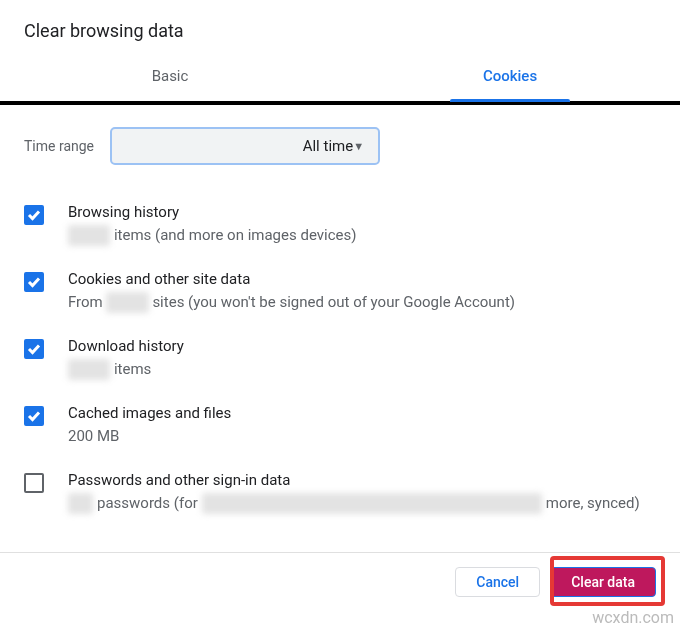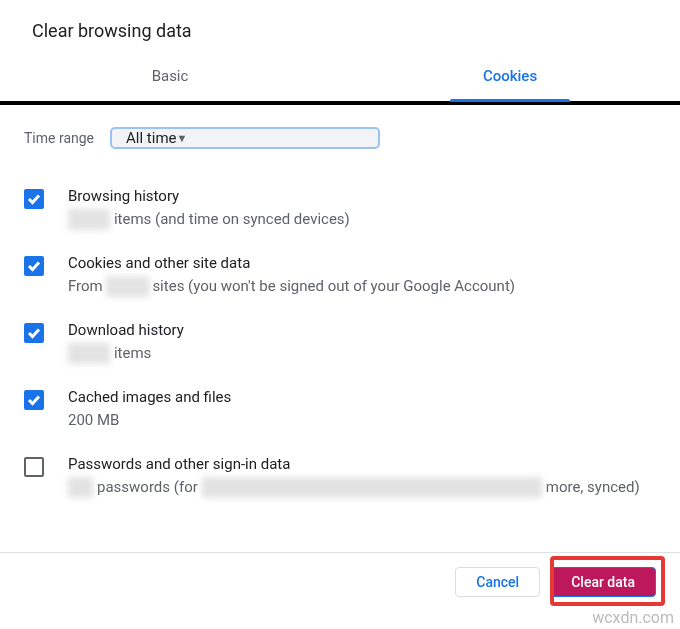--- a/index.html
+++ b/index.html
@@ -10,21 +10,21 @@
     color: #202124;
     background: #fff;
     width: 680px;
     height: 629px;
     overflow: hidden;
     position: relative;
   }
   .dialog-title {
     font-size: 18px;
     color: #202124;
-    padding: 20px 24px 12px 32px;
+    padding: 20px 24px 12px 24px;
   }
   .tabs {
     display: flex;
     border-bottom: 4px solid #000000;
   }
   .tab {
     flex: 1;
     text-align: center;
     padding: 14px 0 16px 0;
     font-size: 15px;
@@ -52,27 +52,27 @@
     align-items: center;
     padding: 22px 24px 8px 24px;
     gap: 16px;
   }
   .time-range-label {
     color: #5f6368;
     font-size: 14px;
   }
   .select {
     flex: 0 0 270px;
-    height: 22px;
+    height: 38px;
     border: 2px solid #9cc2f4;
     border-radius: 5px;
     background: #f1f3f4;
     display: flex;
     align-items: center;
-    justify-content: flex-start;
+    justify-content: flex-end;
     padding: 4px 14px;
     cursor: pointer;
     color: #202124;
   }
   .select .triangle {
     font-size: 11px;
     color: #5f6368;
   }
   .items {
     padding: 18px 20px 0 24px;
@@ -193,21 +193,21 @@
   <div class="item">
     <div class="checkbox checked">
       <svg width="14" height="14" viewBox="0 0 14 14">
           <polyline class="check-mark" points="2,7 5.5,10.5 12,3.5"></polyline>
         </svg>
     </div>
     <div class="item-body">
       <div class="item-title">Browsing history</div>
       <div class="item-sub">
         <span class="blur">00000</span>
-        <span>items (and time on synced devices)</span>
+        <span>items (and more on images devices)</span>
       </div>
     </div>
   </div>
 
   <div class="item">
     <div class="checkbox checked">
       <svg width="14" height="14" viewBox="0 0 14 14">
           <polyline class="check-mark" points="2,7 5.5,10.5 12,3.5"></polyline>
         </svg>
     </div>

